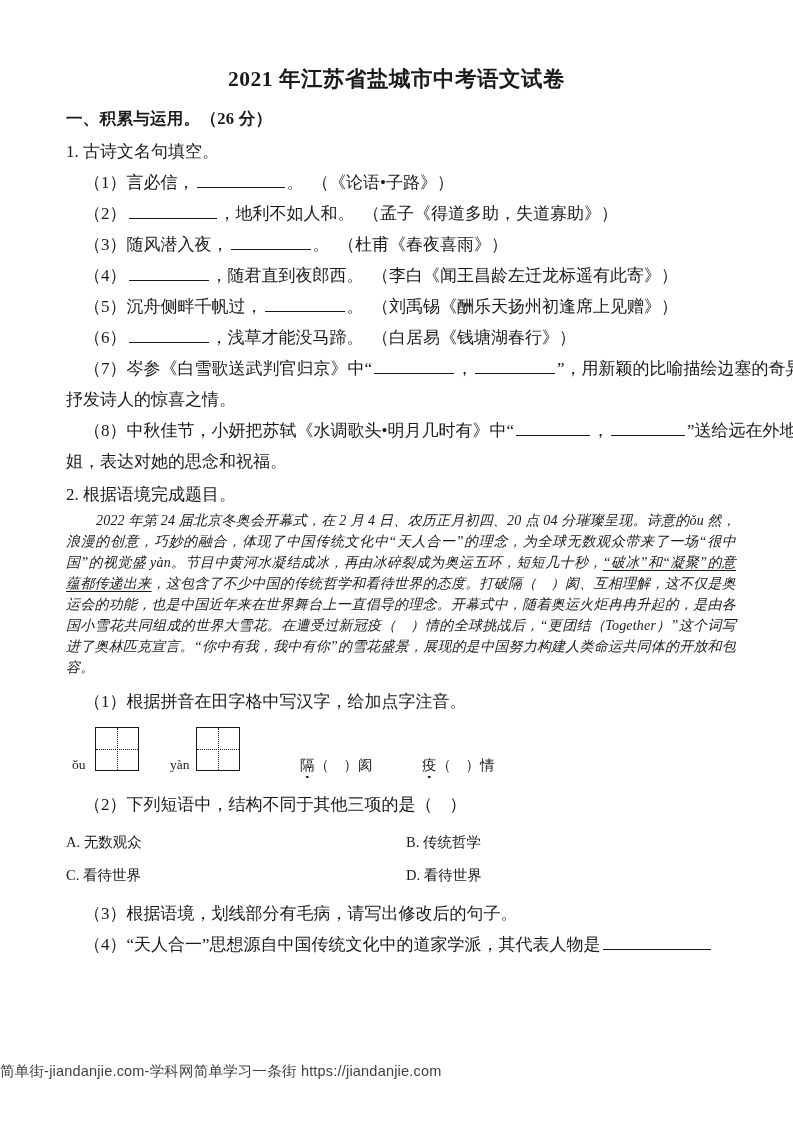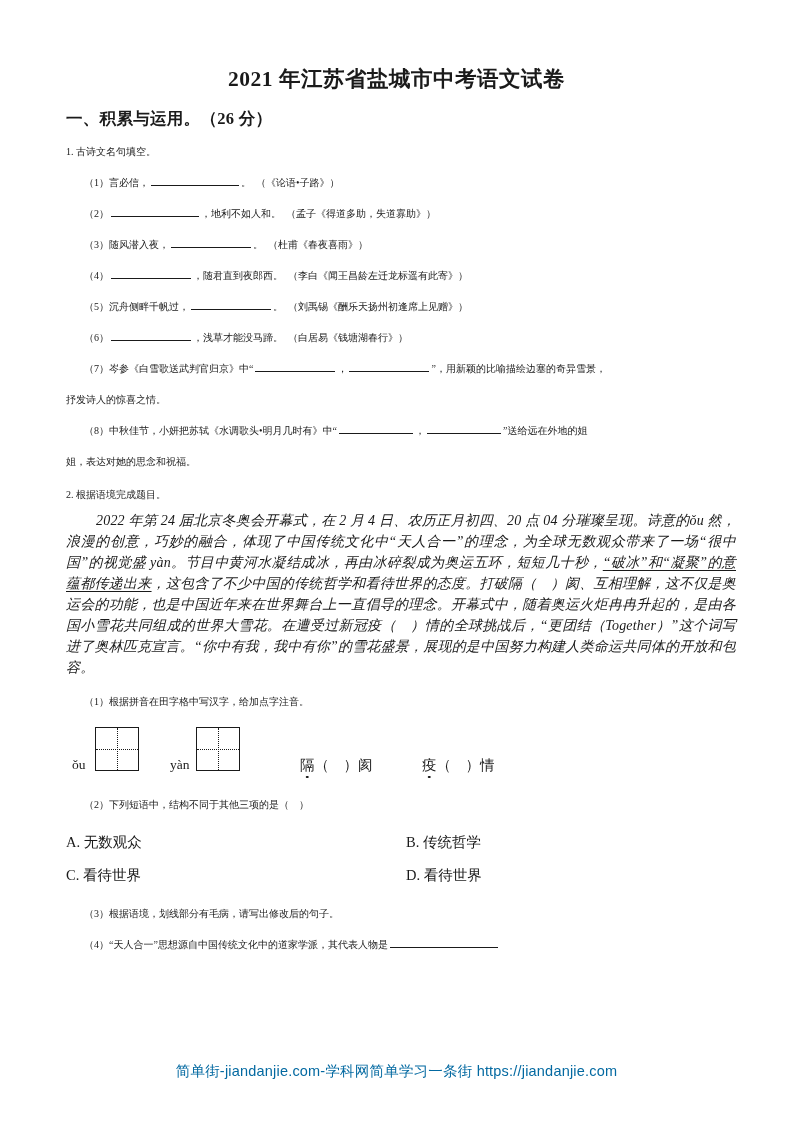--- a/index.html
+++ b/index.html
@@ -46,21 +46,21 @@
 
   .section-head {
     font-size: 16.5px;
     font-weight: bold;
     line-height: 30px;
     margin: 0 0 2px 0;
     letter-spacing: 0.3px;
   }
 
   .q-line {
-    font-size: 10px;
+    font-size: 17px;
     line-height: 31px;
     margin: 0;
     white-space: nowrap;
   }
   .q-line.indent2 { padding-left: 18px; }
 
   .blank {
     display: inline-block;
     border-bottom: 1px solid #1a1a1a;
     vertical-align: baseline;
@@ -154,23 +154,23 @@
   }
   .choice-a { position: absolute; left: 0px; }
   .choice-b { position: absolute; left: 340px; }
 
   
   .footer {
     position: absolute;
     left: 0;
     top: 1062px;
     width: 793px;
-    text-align: center;
+    text-align: left;
     font-size: 14.5px;
-    color: #0369a1;
+    color: #404040;
     font-family: "Liberation Sans", "DejaVu Sans", sans-serif;
     letter-spacing: 0.2px;
   }
 </style>
 </head>
 <body>
 
 <div class="page">
 
   <div class="doc-title">2021 年江苏省盐城市中考语文试卷</div>

